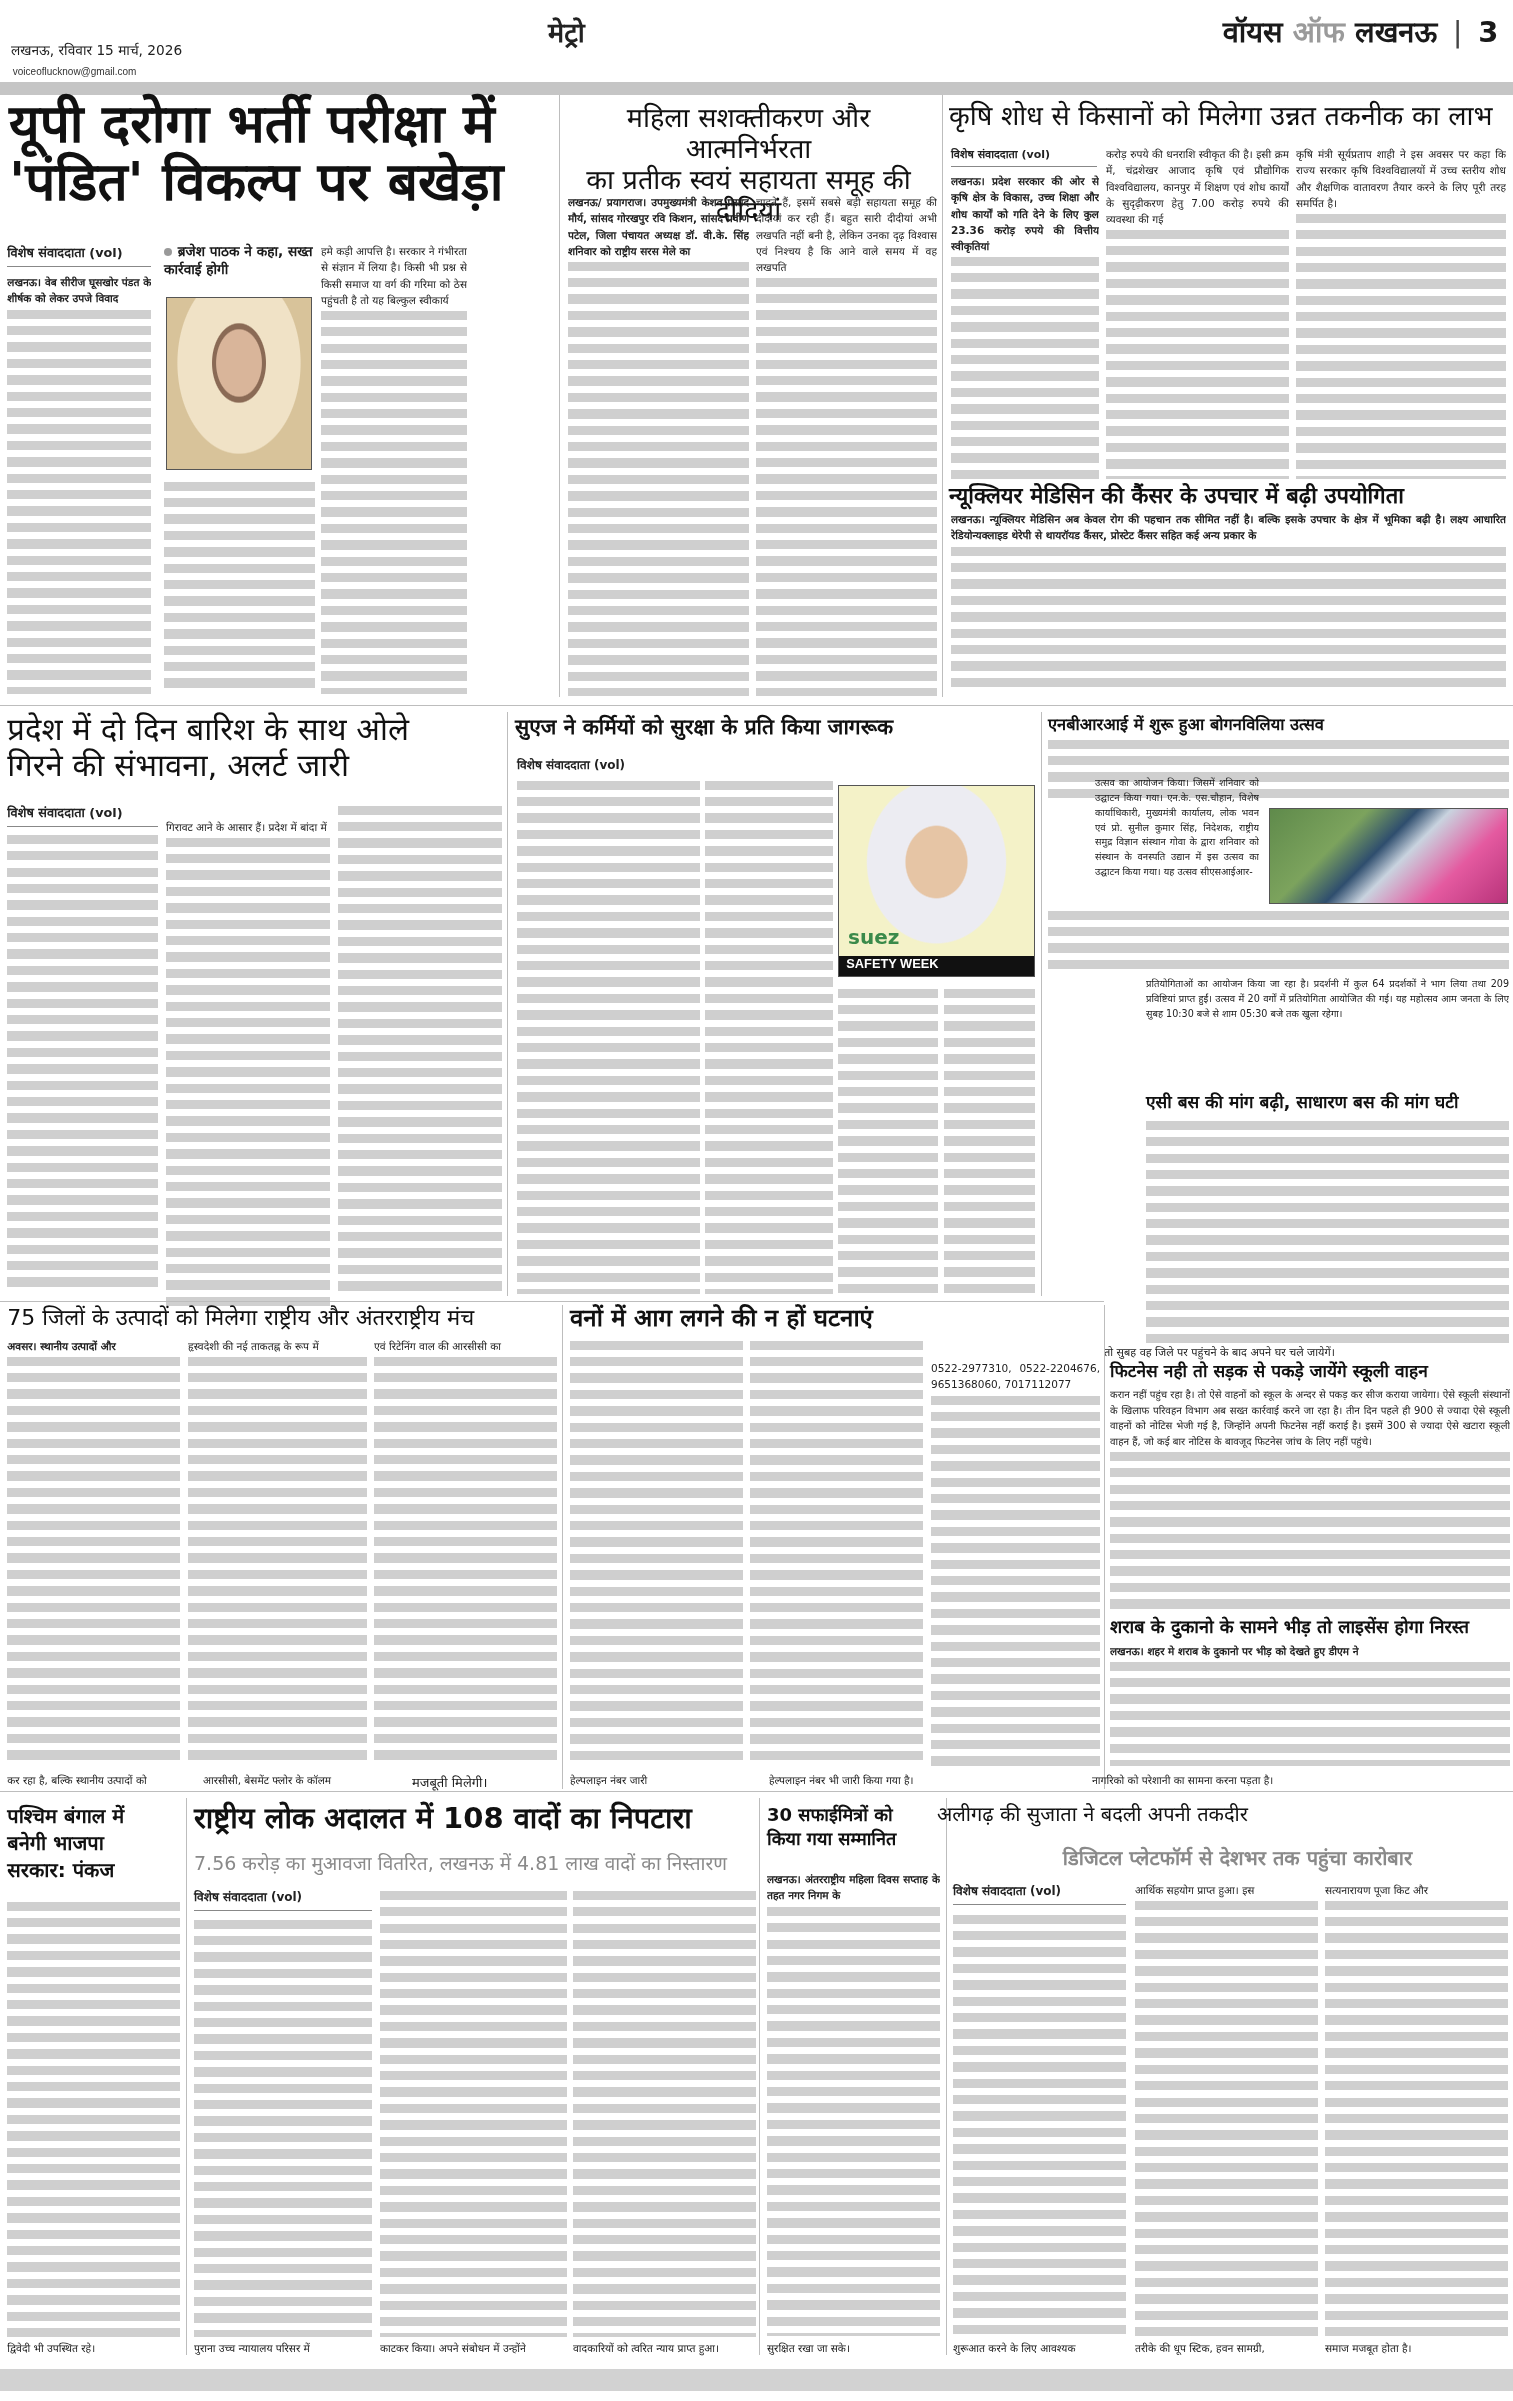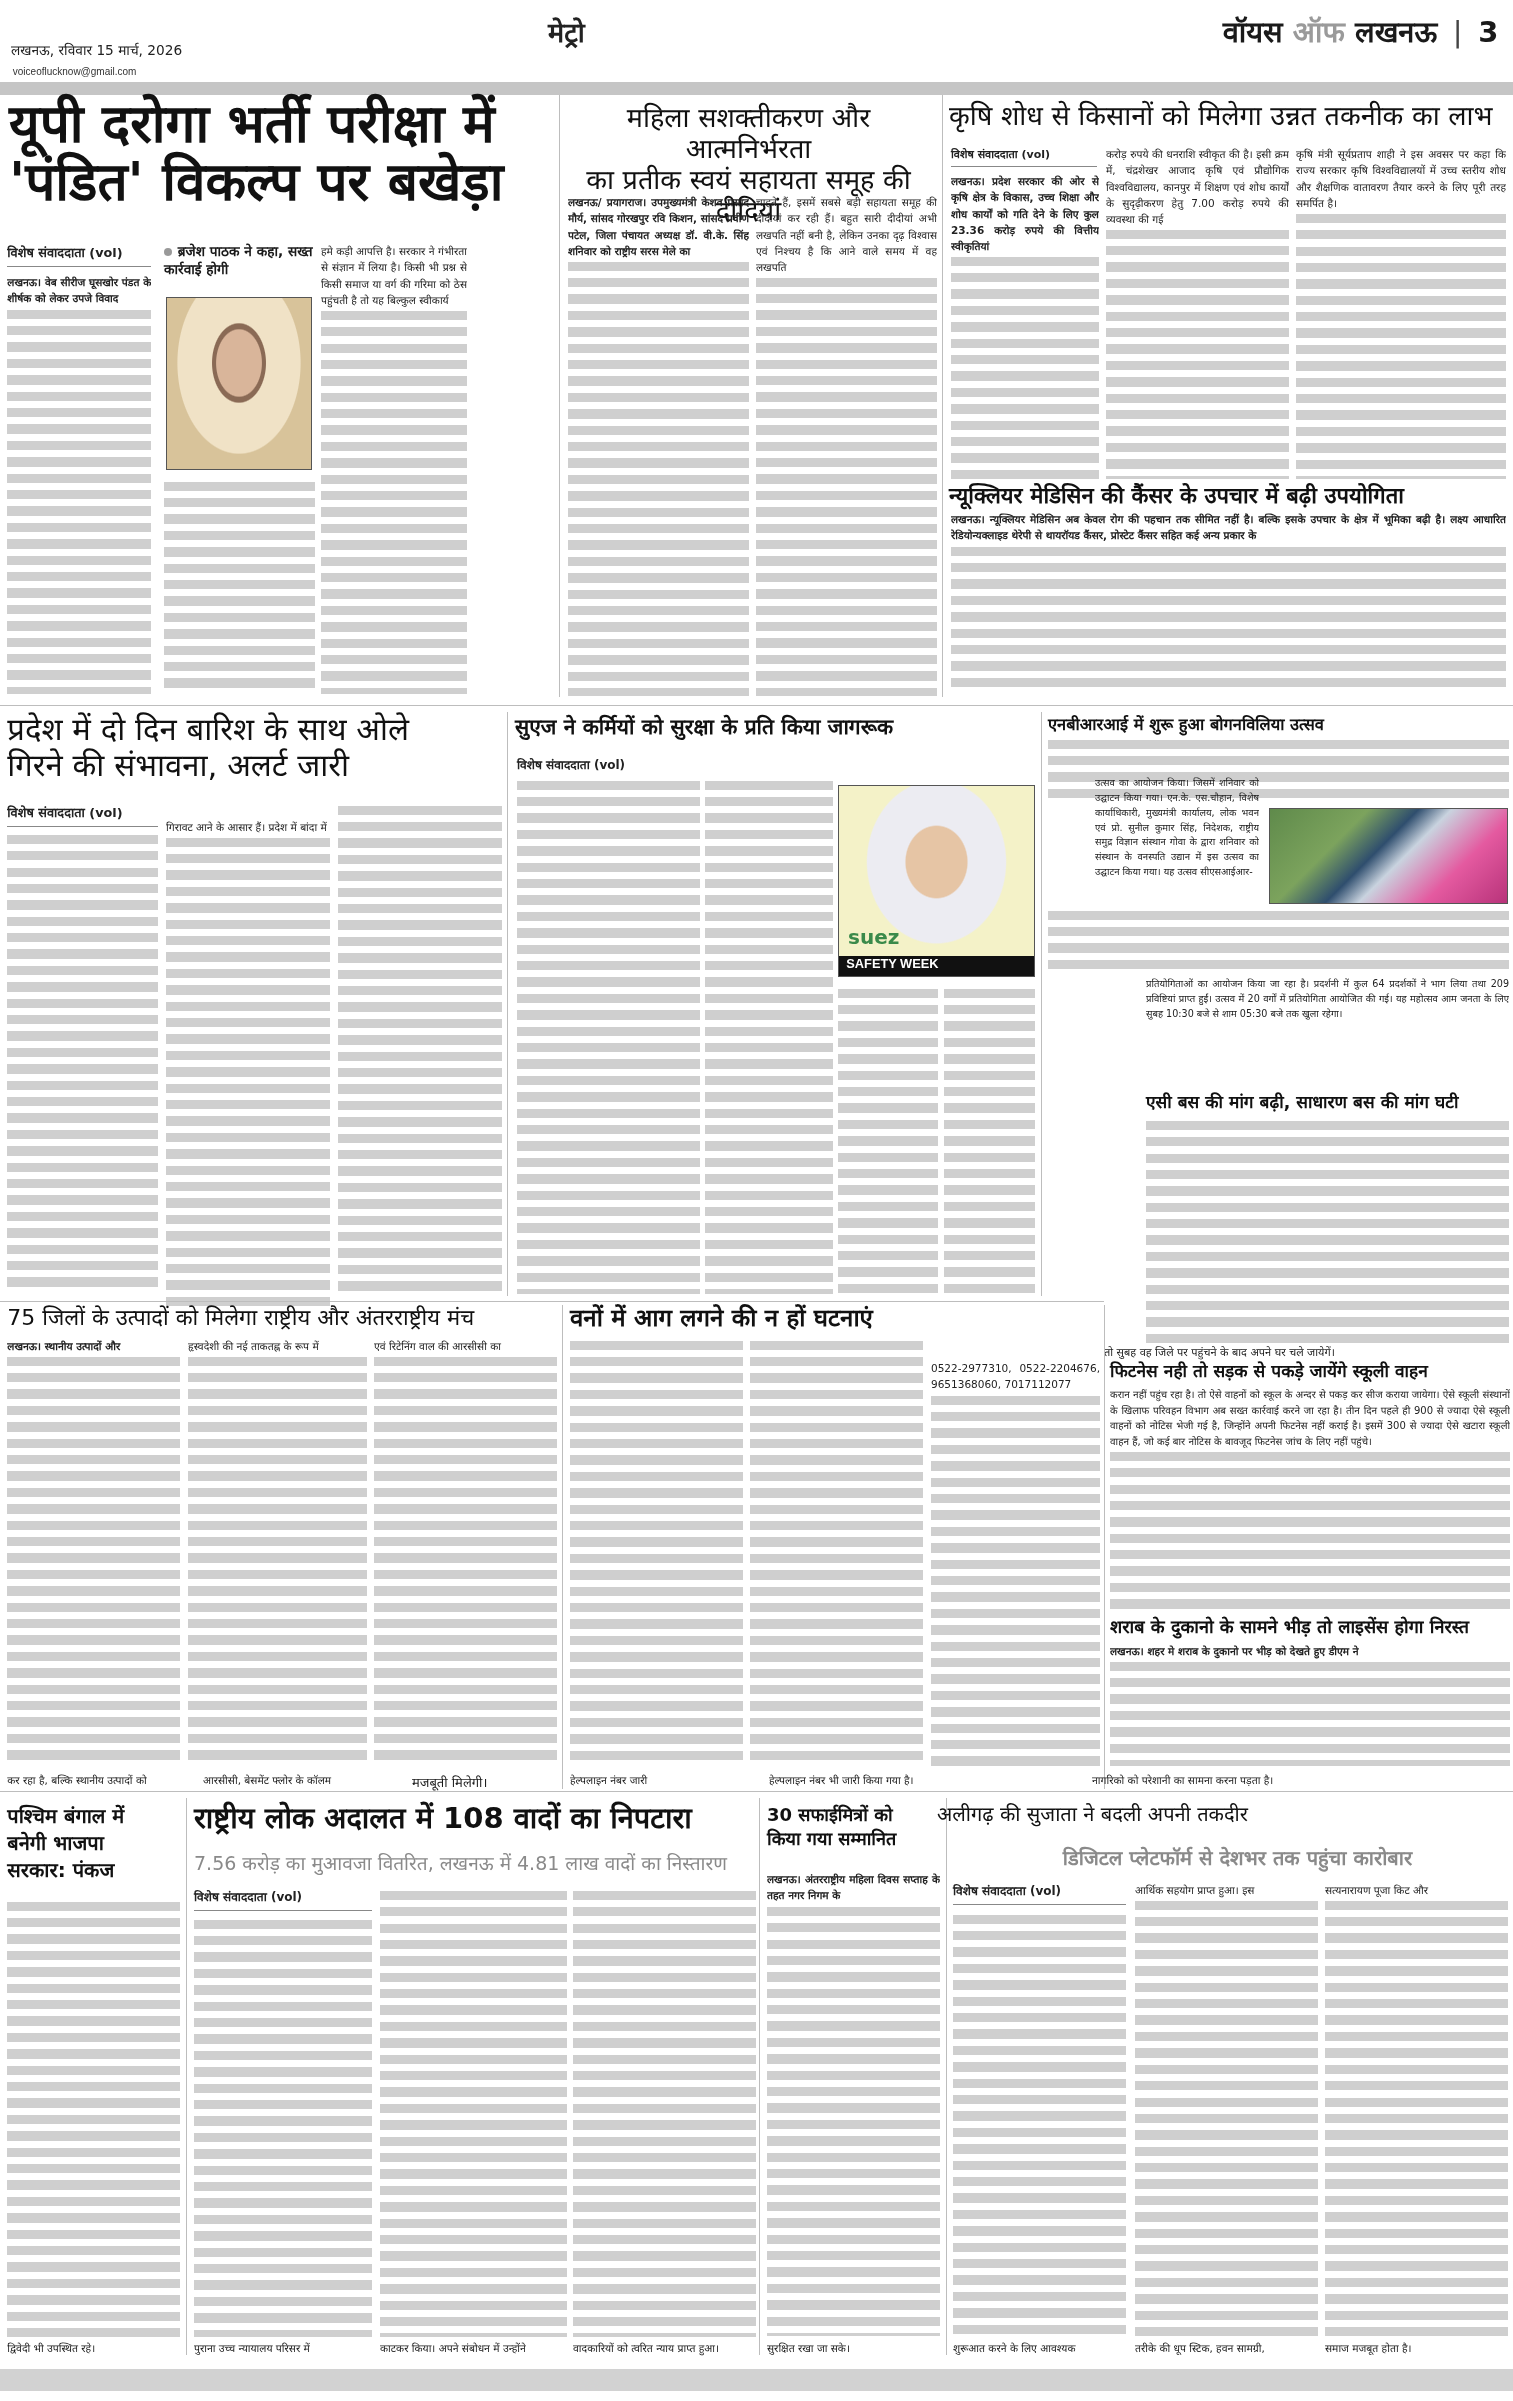--- a/index.html
+++ b/index.html
@@ -157,21 +157,21 @@
 
 <div class="abs hl" style="left:1146px;top:1093px;width:363px;font-size:17.3px;">एसी बस की मांग बढ़ी, साधारण बस की मांग घटी</div>
 <div class="abs body-col" style="left:1146px;top:1118px;width:363px;height:228px;">
     <span class="fill"></span>
   </div>
 <div class="abs" style="left:1104px;top:1344px;width:402px;font-size:11px;">तो सुबह वह जिले पर पहुंचने के बाद अपने घर चले जायेगें।</div>
 <div class="abs divider-h" style="left:0;top:1301px;width:1104px;"></div>
 
 <div class="abs hl-light" style="left:7.3px;top:1305px;width:551px;font-size:22px;">75 जिलों के उत्पादों को मिलेगा राष्ट्रीय और अंतरराष्ट्रीय मंच</div>
 <div class="abs body-col" style="left:7.3px;top:1338px;width:173px;height:429px;">
-  <span class="lead">लखनऊ। स्थानीय उत्पादों और</span>
+  <span class="lead">अवसर। स्थानीय उत्पादों और</span>
   <span class="fill"></span>
 </div>
 <div class="abs body-col" style="left:188px;top:1338px;width:179px;height:429px;">
   <span>हृस्वदेशी की नई ताकतह्न के रूप में</span>
   <span class="fill"></span>
 </div>
 <div class="abs body-col" style="left:374px;top:1338px;width:183px;height:429px;">
   <span>एवं रिटेनिंग वाल की आरसीसी का</span>
   <span class="fill"></span>
 </div>

